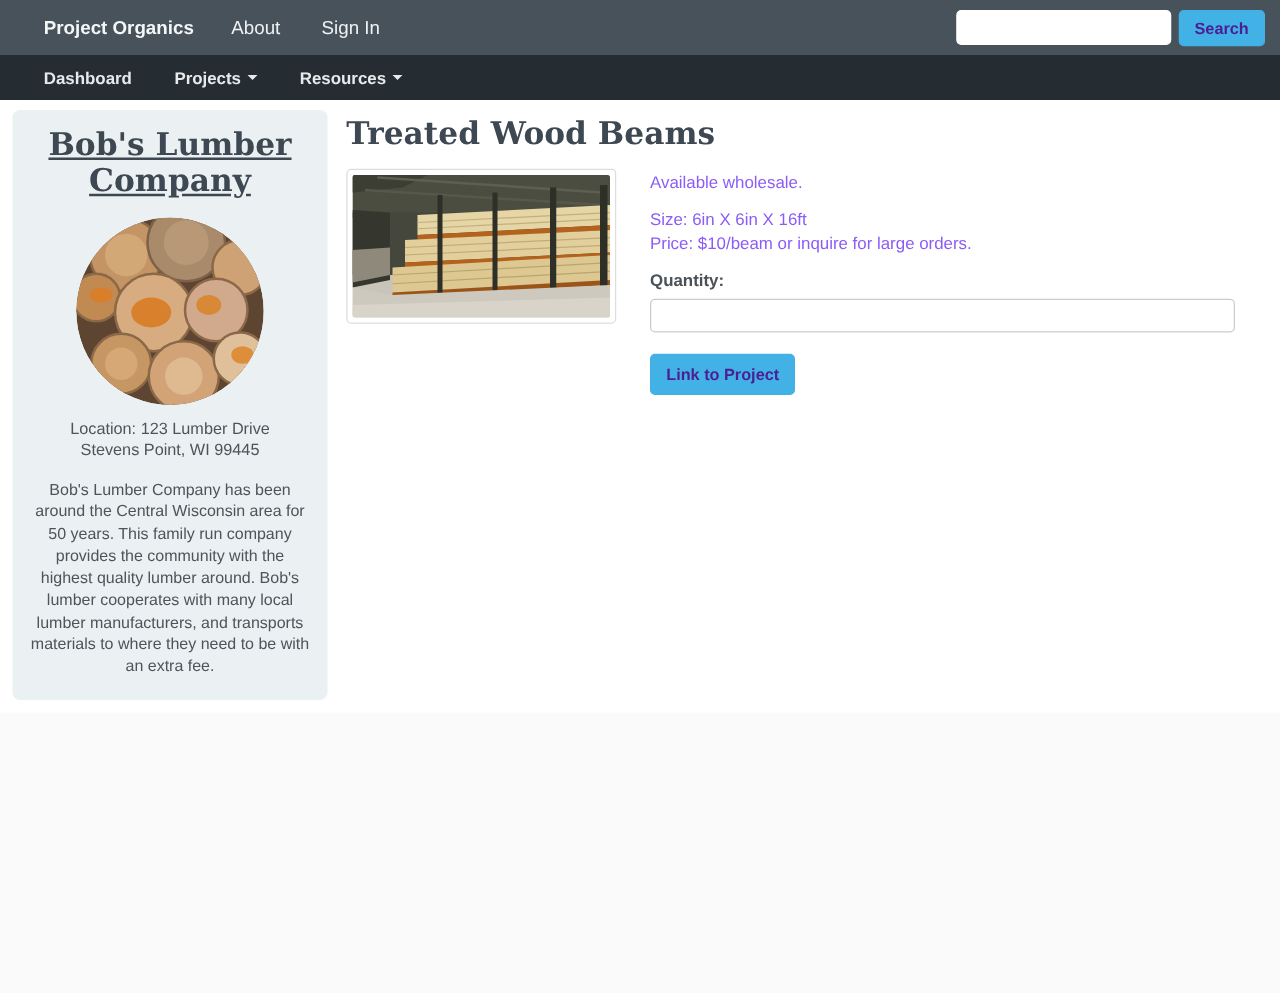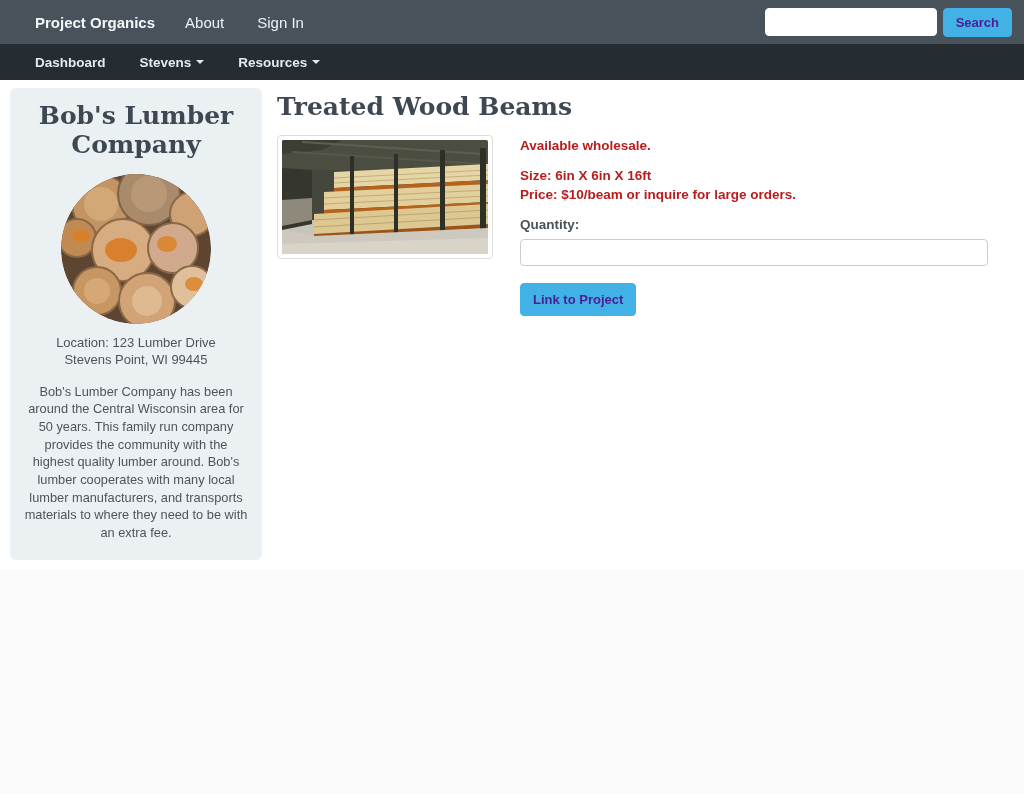--- a/index.html
+++ b/index.html
@@ -70,21 +70,21 @@
   .layout{display:flex;align-items:flex-start;}
   
   .side-panel{
     margin-left:10px;width:252px;background:var(--sidebar-bg);
     border-radius:6px;padding:10px 14px 18px 14px;text-align:center;
     flex:none;
   }
   .side-panel h1{
     font-family:"DejaVu Serif", serif;
     font-size:25px;font-weight:600;color:var(--heading-color);
-    line-height:1.15;margin-top:4px;
+    line-height:1.15;margin-top:4px;text-decoration:underline;
   }
   .logo-circle{
     width:150px;height:150px;border-radius:50%;overflow:hidden;
     margin:14px auto 10px auto;display:block;
   }
   .location{
     font-size:13px;color:#4e545a;line-height:1.35;margin-top:10px;
   }
   .description{
     font-size:12.8px;color:#4e545a;line-height:1.38;margin-top:14px;
@@ -96,21 +96,21 @@
     font-size:25px;font-weight:600;color:var(--heading-color);
     margin-top:4px;
   }
   .product-row{display:flex;margin-top:14px;}
   .thumbnail{
     flex:none;background:#ffffff;border:1px solid #dddddd;border-radius:4px;
     padding:4px;width:216px;height:124px;
   }
   .thumbnail svg{display:block;border-radius:2px;}
   .product-info{flex:1;margin-left:27px;padding-top:2px;}
-  .product-info .line{font-size:13.5px;line-height:1.4;color:#b91c1c;font-weight:bold;}
+  .product-info .line{font-size:13.5px;line-height:1.4;color:#8b5cf6;}
   .avail{margin-bottom:11px;}
   .qty-label{
     font-size:13.5px;font-weight:700;color:#4a5157;margin-top:12px;
   }
   .qty-input{
     width:100%;height:27px;margin-top:7px;
     border:1px solid #cccccc;border-radius:4px;padding:0 8px;
     font-size:13px;outline:none;background:#fff;
     font-family:"Liberation Sans", sans-serif;
   }
@@ -125,21 +125,21 @@
   <a class="nav-link">Sign In</a>
   <div class="nav-search">
     <input type="text" value="" style="">
     <button class="btn-blue">Search</button>
   </div>
 </nav>
 
 <nav class="nav-sub">
   <a class="nav-link">Dashboard</a>
   <a class="nav-link">
-    <span>Stevens</span>
+    <span>Projects</span>
     <span class="caret"></span>
   </a>
   <a class="nav-link">
     <span>Resources</span>
     <span class="caret"></span>
   </a>
 </nav>
 
 <div class="content-wrap">
   <div class="layout">

